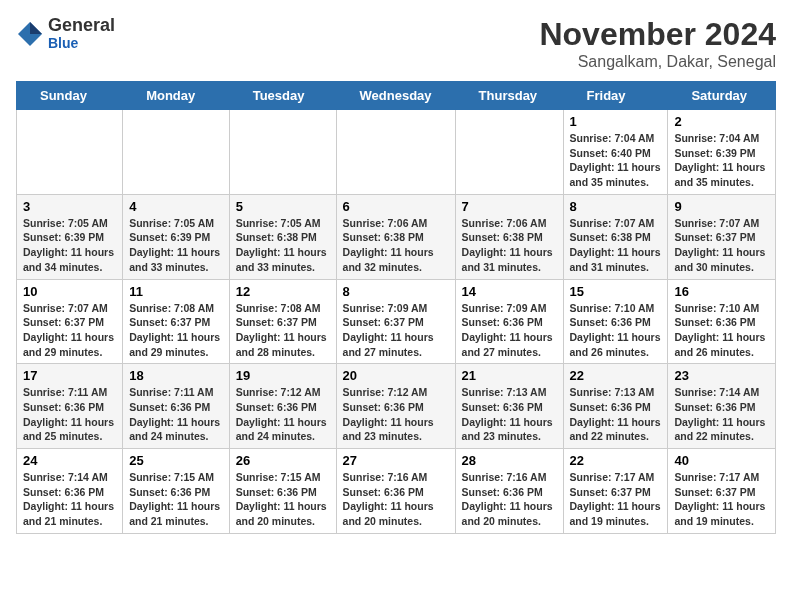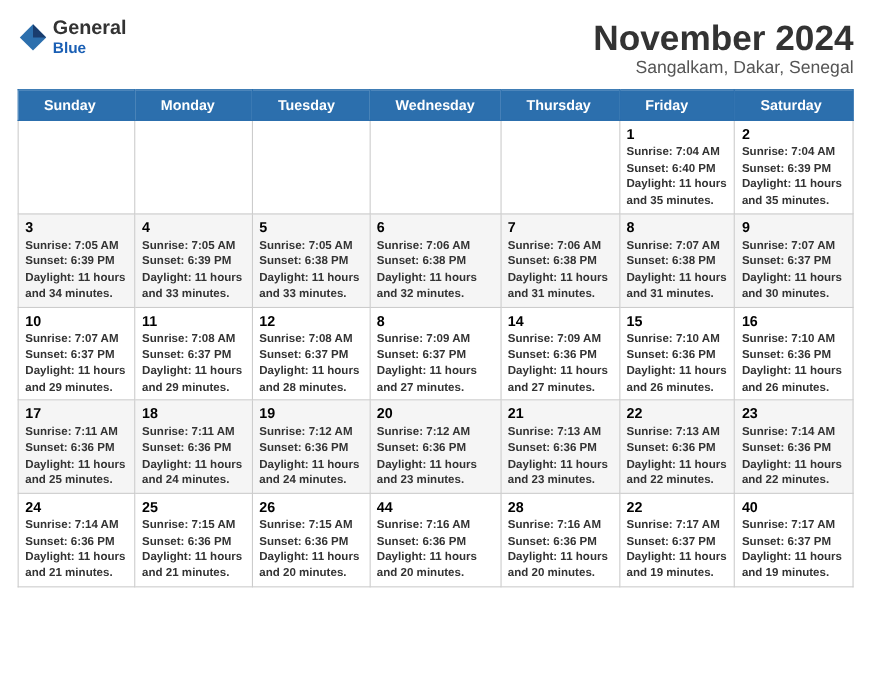--- a/index.html
+++ b/index.html
@@ -238,21 +238,21 @@
         </td>
         <td>
           <span class="day-number">25</span>
           <div class="day-info">Sunrise: 7:15 AM<br>Sunset: 6:36 PM<br>Daylight: 11 hours and 21 minutes.</div>
         </td>
         <td>
           <span class="day-number">26</span>
           <div class="day-info">Sunrise: 7:15 AM<br>Sunset: 6:36 PM<br>Daylight: 11 hours and 20 minutes.</div>
         </td>
         <td>
-          <span class="day-number">44</span>
+          <span class="day-number">27</span>
           <div class="day-info">Sunrise: 7:16 AM<br>Sunset: 6:36 PM<br>Daylight: 11 hours and 20 minutes.</div>
         </td>
         <td>
           <span class="day-number">28</span>
           <div class="day-info">Sunrise: 7:16 AM<br>Sunset: 6:36 PM<br>Daylight: 11 hours and 20 minutes.</div>
         </td>
         <td>
           <span class="day-number">22</span>
           <div class="day-info">Sunrise: 7:17 AM<br>Sunset: 6:37 PM<br>Daylight: 11 hours and 19 minutes.</div>
         </td>

